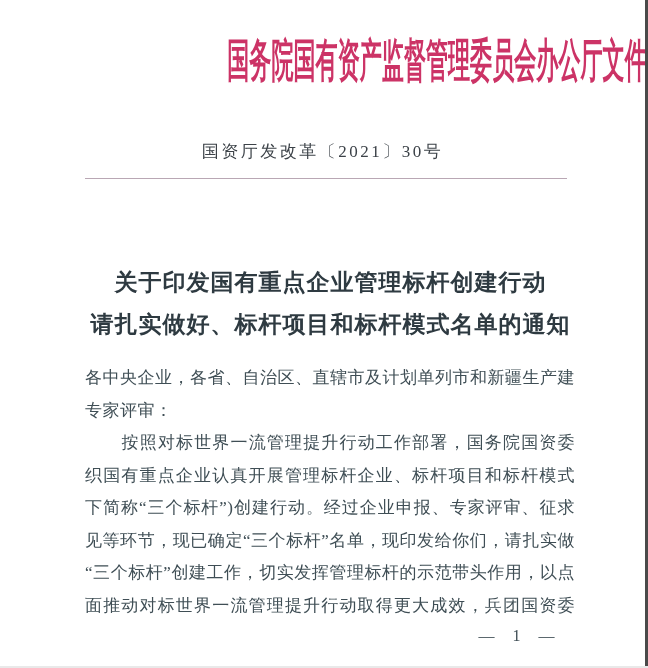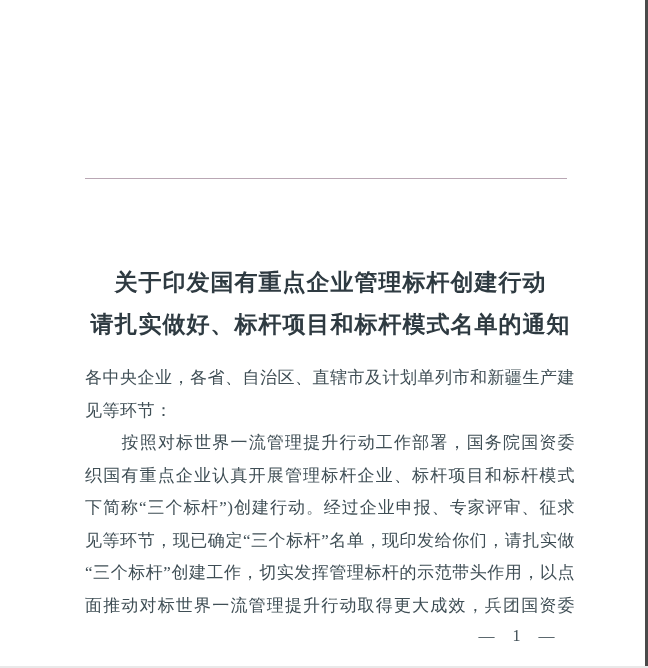--- a/index.html
+++ b/index.html
@@ -113,32 +113,36 @@
     font-size: 16px;
     letter-spacing: 7px;
     line-height: 24px;
   }
 </style>
 </head>
 <body>
 
 <div class="page">
 
+  <div class="red-header">
+    <span class="condensed">国务院国有资产监督管理委员会办公厅文件</span>
+  </div>
 
+  <div class="doc-number">国资厅发改革〔2021〕30号</div>
 
   <div class="separator"></div>
 
   <div class="doc-title">
     <div>关于印发国有重点企业管理标杆创建行动</div>
     <div>请扎实做好、标杆项目和标杆模式名单的通知</div>
   </div>
 
   <div class="body-text">
     <div class="body-line stretch">各中央企业，各省、自治区、直辖市及计划单列市和新疆生产建设</div>
-    <div class="body-line">见等环节：</div>
+    <div class="body-line">专家评审：</div>
     <div class="body-line stretch indent">按照对标世界一流管理提升行动工作部署，国务院国资委组</div>
     <div class="body-line stretch">织国有重点企业认真开展管理标杆企业、标杆项目和标杆模式(以</div>
     <div class="body-line stretch">下简称“三个标杆”)创建行动。经过企业申报、专家评审、征求意</div>
     <div class="body-line stretch">见等环节，现已确定“三个标杆”名单，现印发给你们，请扎实做好</div>
     <div class="body-line stretch">“三个标杆”创建工作，切实发挥管理标杆的示范带头作用，以点带</div>
     <div class="body-line stretch">面推动对标世界一流管理提升行动取得更大成效，兵团国资委</div>
   </div>
 
   <div class="page-number">— 1 —</div>
 

